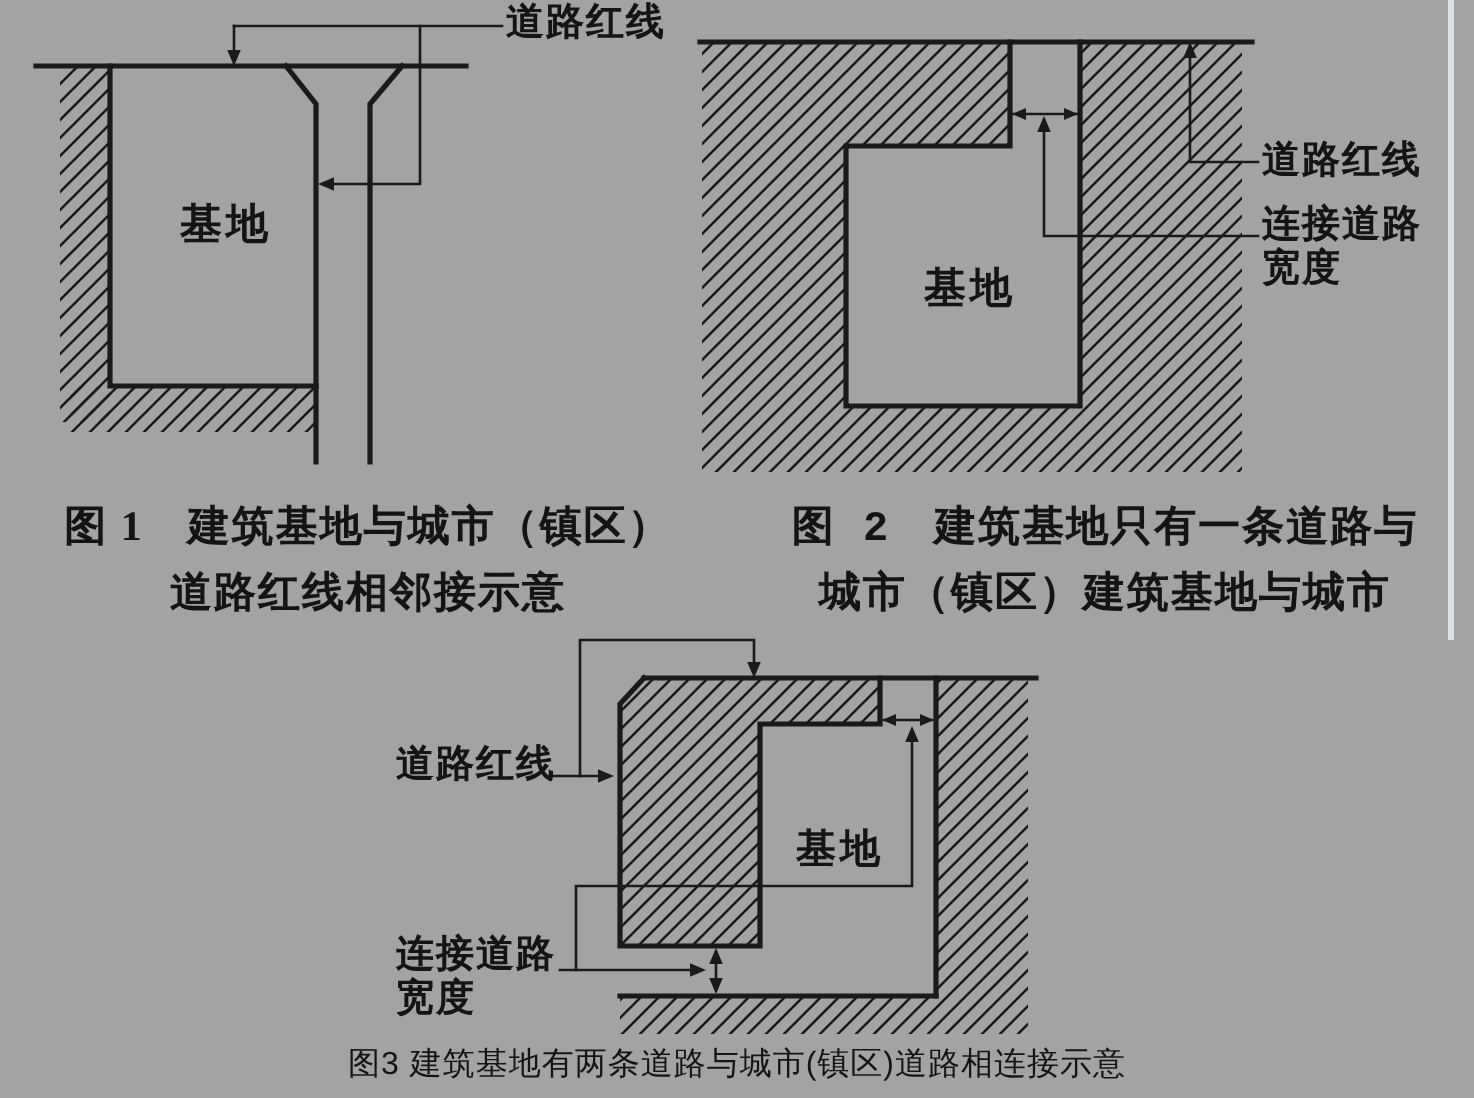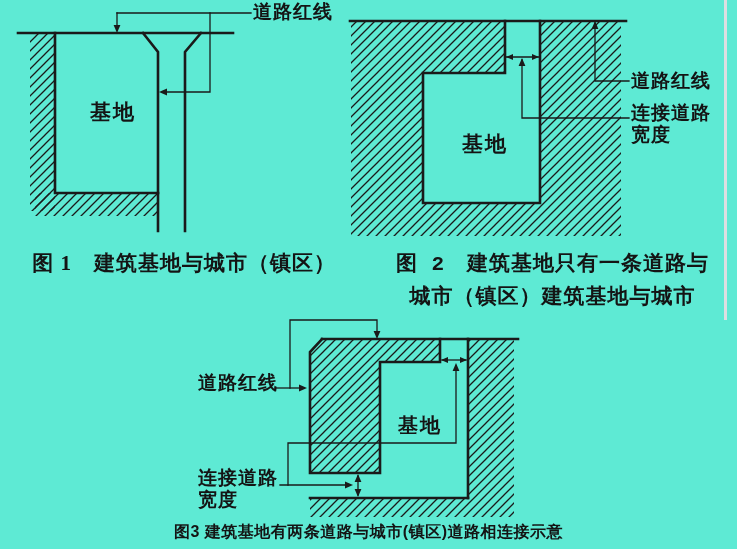--- a/index.html
+++ b/index.html
@@ -1,19 +1,19 @@
 <!DOCTYPE html>
 <html><head>
 <meta charset="utf-8">
 <style>
   html,body{margin:0;padding:0;background:#ffffff;}
   .page{
     position:relative;
     width:737px;height:549px;
-    background:#5eead4;
+    background:#a3a3a3;
     font-family:"Liberation Serif","DejaVu Serif",serif;
     color:#111;
     overflow:hidden;
   }
   .page svg{position:absolute;left:0;top:0;}
   .lbl{
     position:absolute;
     white-space:nowrap;
     color:#141414;
     line-height:1.05;
@@ -32,21 +32,21 @@
     font-size:21px;
     font-weight:600;
     letter-spacing:1px;
     color:#141414;
     white-space:nowrap;
   }
   .cap1-1{left:0;width:368px;top:249px;}
   .cap1-2{left:0;width:368px;top:282px;}
   .cap2-1{left:368px;width:369px;top:249px;font-family:Liberation Mono, monospace;}
   .cap2-2{left:368px;width:369px;top:282px;}
-  .cap3{left:0;width:737px;top:522px;font-size:16px;font-weight:700;letter-spacing:0.5px;font-family:"Liberation Sans","DejaVu Sans",sans-serif;}
+  .cap3{left:0;width:737px;top:522px;font-size:16px;font-weight:400;letter-spacing:0.5px;font-family:"Liberation Sans","DejaVu Sans",sans-serif;}
   .scan-edge{
     position:absolute;left:724px;top:0;width:3px;height:320px;
     background:#dcdfe1;
   }
 </style>
 </head>
 <body>
 
 <div class="page">
 
@@ -134,20 +134,21 @@
         <polygon points="358,497 354.6,489 361.4,489"></polygon>
       </g>
     </g>
   </svg>
 
   <div class="scan-edge"></div>
 
   <div class="lbl lbl-rrl1">道路红线</div>
   <div class="lbl lbl-site1">基地</div>
   <div class="cap cap1-1">图 1　建筑基地与城市（镇区）</div>
+  <div class="cap cap1-2">道路红线相邻接示意</div>
 
   <div class="lbl lbl-rrl2">道路红线</div>
   <div class="lbl lbl-crw2">
     <div>连接道路</div>
     <div>宽度</div>
   </div>
   <div class="lbl lbl-site2">基地</div>
   <div class="cap cap2-1">图 2　建筑基地只有一条道路与</div>
   <div class="cap cap2-2">城市（镇区）建筑基地与城市</div>
 

